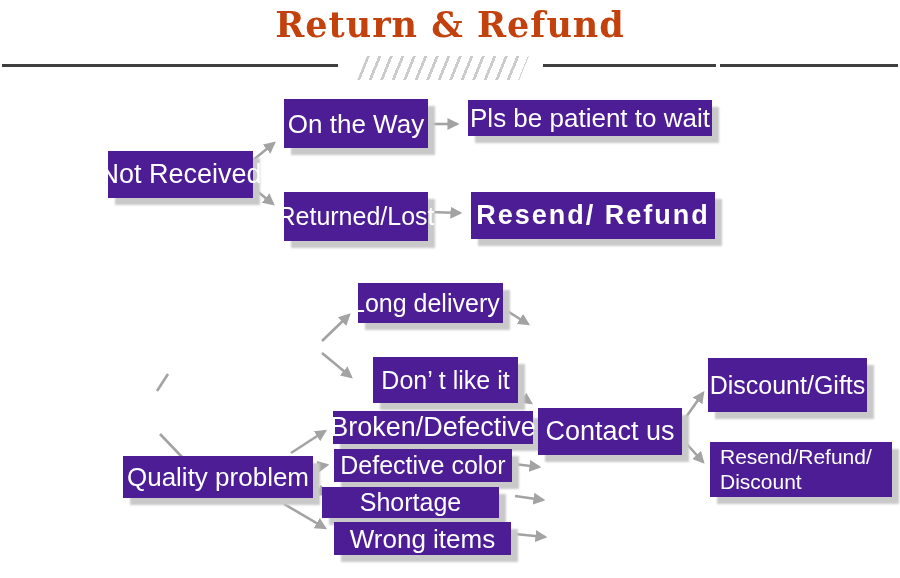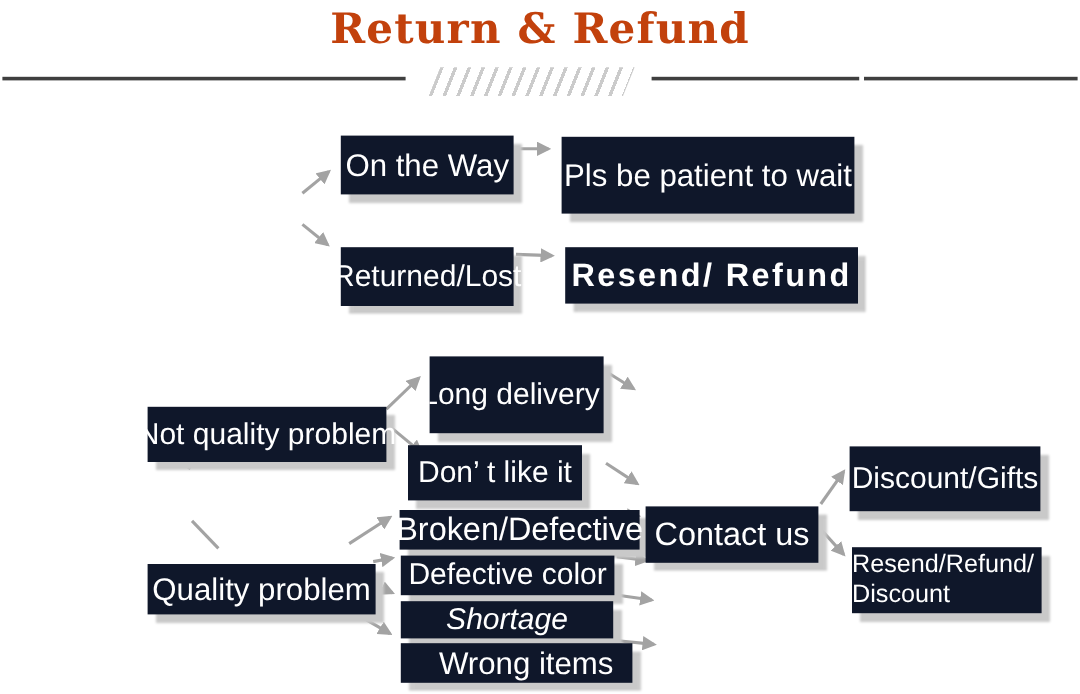--- a/index.html
+++ b/index.html
@@ -38,53 +38,52 @@
     width: 162px; height: 24px;
     transform: skewX(-22deg);
     background: repeating-linear-gradient(90deg,
       #cbcbcb 0px, #cbcbcb 3px,
       transparent 3px, transparent 11.5px);
   }
 
   
   .node {
     position: absolute;
-    background: #0f172a;
+    background: #4c1d95;
     color: #ffffff;
     display: flex;
     align-items: center;
     justify-content: center;
     box-shadow: 7px 7px 2px #c9c9c9;
     white-space: nowrap;
     line-height: 1;
-    margin-top: 14px;
   }
   .n-notreceived   { left:108px; top:151px; width:145px; height:47px; font-size:27px; }
   .n-ontheway      { left:284px; top:99px;  width:144px; height:49px; font-size:26px; }
-  .n-plswait       { left:468px; top:100px; width:244px; height:64px; font-size:26px; }
+  .n-plswait       { left:468px; top:100px; width:244px; height:36px; font-size:26px; }
   .n-returnedlost  { left:284px; top:192px; width:144px; height:49px; font-size:25px; }
   .n-resendrefund  { left:471px; top:192px; width:244px; height:47px; font-size:27px;
                      font-weight:600; letter-spacing:2px; }
 
   .n-received      { left:23px;  top:390px; width:143px; height:46px; font-size:34px; }
   .n-nqp           { left:123px; top:325px; width:199px; height:46px; font-size:25px; }
-  .n-longdelivery  { left:358px; top:283px; width:145px; height:64px; font-size:25px;
+  .n-longdelivery  { left:358px; top:283px; width:145px; height:40px; font-size:25px;
                      justify-content:flex-start; overflow:hidden; }
   .n-longdelivery span { margin-left:-7px; }
-  .n-dontlike      { left:340px; top:357px; width:145px; height:46px; font-size:25px; }
+  .n-dontlike      { left:373px; top:357px; width:145px; height:46px; font-size:25px; }
   .n-qp            { left:123px; top:456px; width:190px; height:42px; font-size:26px; }
   .n-broken        { left:333px; top:411px; width:200px; height:33px; font-size:27px; }
   .n-different     { left:334px; top:449px; width:178px; height:33px; font-size:25px; }
-  .n-shortage      { left:334px; top:487px; width:177px; height:31px; font-size:25px;font-style:italic; }
-  .n-wrong         { left:334px; top:522px; width:177px; height:33px; font-size:26px;padding-left:16px; }
+  .n-shortage      { left:322px; top:487px; width:177px; height:31px; font-size:25px; }
+  .n-wrong         { left:334px; top:522px; width:177px; height:33px; font-size:26px; }
   .n-contact       { left:538px; top:408px; width:144px; height:47px; font-size:27px; }
   .n-discount      { left:708px; top:358px; width:159px; height:54px; font-size:25px; }
-  .n-rrd           { left:710px; top:442px; width:158px; height:55px; font-size:21px;
+  .n-rrd           { left:710px; top:442px; width:182px; height:55px; font-size:21px;
                      flex-direction:column; align-items:flex-start;
-                     justify-content:center; box-sizing:border-box;
+                     justify-content:center; padding-left:10px; box-sizing:border-box;
                      line-height:1.15; }
 
   
   #wires {
     position: absolute;
     left: 0; top: 0;
     width: 900px; height: 578px;
     pointer-events: none;
   }
 </style>
@@ -127,26 +126,26 @@
       <line x1="514" y1="429" x2="532" y2="430" marker-end="url(#ah)"></line>
       <line x1="514" y1="464" x2="539" y2="467" marker-end="url(#ah)"></line>
       <line x1="515" y1="496" x2="543" y2="500" marker-end="url(#ah)"></line>
       <line x1="515" y1="534" x2="545" y2="537" marker-end="url(#ah)"></line>
 
       <line x1="684" y1="420" x2="703" y2="393" marker-end="url(#ah)"></line>
       <line x1="684" y1="441" x2="703" y2="462" marker-end="url(#ah)"></line>
     </g>
   </svg>
 
+  <div class="node n-notreceived">Not Received</div>
   <div class="node n-ontheway">On the Way</div>
   <div class="node n-plswait">Pls be patient to wait</div>
   <div class="node n-returnedlost">Returned/Lost</div>
   <div class="node n-resendrefund">Resend/ Refund</div>
 
-  <div class="node n-nqp">Not quality problem</div>
   <div class="node n-longdelivery">
     <span>Long delivery</span>
   </div>
   <div class="node n-dontlike">Don’ t like it</div>
   <div class="node n-qp">Quality problem</div>
   <div class="node n-broken">Broken/Defective</div>
   <div class="node n-different">Defective color</div>
   <div class="node n-shortage">Shortage</div>
   <div class="node n-wrong">Wrong items</div>
   <div class="node n-contact">Contact us</div>

